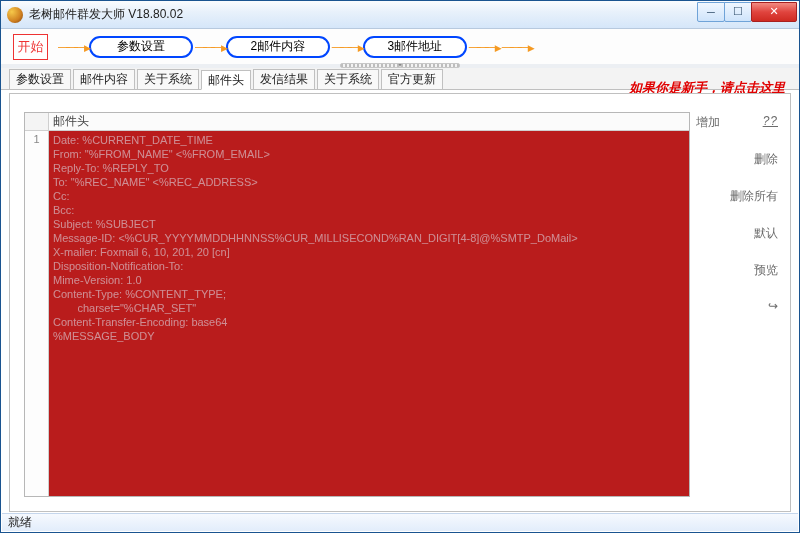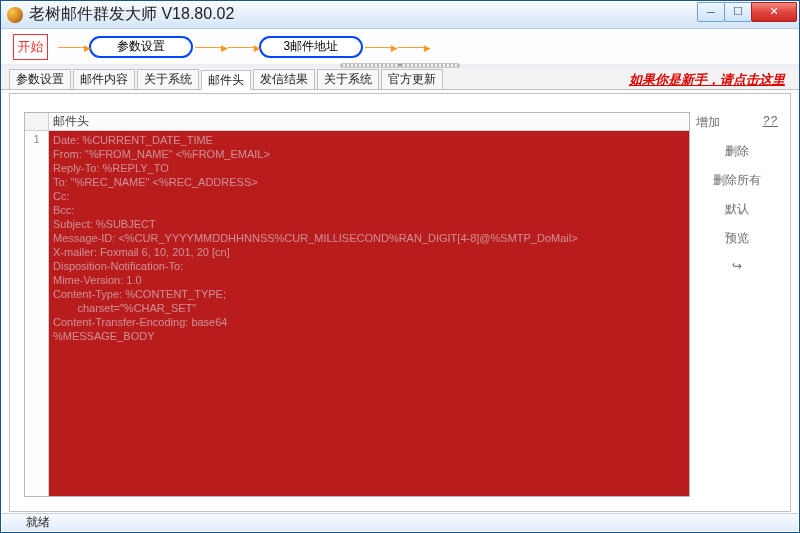--- a/index.html
+++ b/index.html
@@ -1,49 +1,49 @@
 <!DOCTYPE html>
 <html><head>
 <meta charset="utf-8">
 <style>
 * { margin:0; padding:0; box-sizing:border-box; font-family:"Microsoft YaHei","SimSun",Arial,sans-serif; }
 body { width:800px; height:533px; background:#357EC7; overflow:hidden; }
 .windowframe { width:800px; height:533px; border:1px solid #1a5490; background:#fff; position:relative; }
 .titlebar { height:28px; background:linear-gradient(#fafcfe,#e8f1fb 40%,#d5e6f9); display:flex; align-items:center; padding:0 0 0 6px; border-bottom:1px solid #b7c9de; }
 .titlebar .appicon { width:16px; height:16px; background:radial-gradient(circle at 30% 30%,#f6c94a,#d08020 60%,#7a3e0d); border-radius:50%; margin-right:6px; }
-.titlebar .title { font-size:16px; color:#222; flex:1; }
+.titlebar .title { font-size:12px; color:#222; flex:1; }
 .wbtns { display:flex; height:20px; margin-top:-6px; margin-right:2px; }
 .wbtn { width:28px; height:20px; border:1px solid #6fa3d8; margin-left:-1px; background:linear-gradient(#f0f7ff,#cfe4fb); display:flex; align-items:center; justify-content:center; font-size:11px; color:#33506c; border-bottom-left-radius:2px; border-bottom-right-radius:2px;}
 .wbtn.close { width:46px; background:linear-gradient(#f28b82,#e0443e 50%,#cf2a22); color:#fff; border-color:#a82020;}
 .stepbar { height:35px; background:#fdfdfd; display:flex; align-items:center; padding:0 12px; }
 .startbtn { width:35px; height:26px; border:1px solid #e33; color:#e33; background:#fff; display:flex; align-items:center; justify-content:center; font-size:13px; margin-right:8px; }
 .stepbox { width:104px; height:22px; border:2px solid #0046ff; border-radius:11px; display:flex; align-items:center; justify-content:center; font-size:12px; color:#000; background:#fff;}
 .arrow { flex:0 0 auto; margin:0 2px; color:#f59a23; font-size:12px; letter-spacing:-4px; position:relative; }
 .arrow::after { content:"▶"; font-size:9px; color:#f59a23; margin-left:2px; }
 .sep { height:4px; background:#eceff3; position:relative; }
 .sep .grip { position:absolute; left:50%; top:-1px; transform:translateX(-50%); width:120px; height:5px; border:1px solid #c7c7c7; border-radius:2px; background:repeating-linear-gradient(90deg,#bdbdbd 0 2px,#f3f3f3 2px 4px); font-size:6px; color:#888; text-align:center; line-height:3px; }
 .tabstrip { height:22px; background:#f3f3f3; display:flex; align-items:flex-end; padding-left:8px; border-bottom:1px solid #bfbfbf; position:relative; }
 .tab { height:20px; padding:0 6px; font-size:12px; border:1px solid #c0c0c0; border-bottom:none; background:#f8f8f8; margin-right:2px; display:flex; align-items:center; color:#222; }
 .tab.active { background:#fff; position:relative; top:1px; border-bottom:1px solid #fff; }
-.helplink { position:absolute; right:14px; top:3px; font-size:13px; color:#e00000; font-style:italic; font-weight:bold; text-decoration:underline; }
+.helplink { position:absolute; right:14px; top:11px; font-size:13px; color:#e00000; font-style:italic; font-weight:bold; text-decoration:underline; }
 .contentarea { position:absolute; top:92px; left:8px; right:8px; bottom:20px; background:#fff; border:1px solid #c0c0c0; }
 .innerpane { position:absolute; top:18px; left:14px; right:100px; bottom:14px; border:1px solid #b7b7b7; background:#fff; display:flex; flex-direction:column; }
 .headerrow { height:18px; display:flex; }
 .gutterhead { width:24px; border-right:1px solid #cfcfcf; border-bottom:1px solid #cfcfcf; background:#f4f4f4; }
 .coltitle { flex:1; font-size:12px; padding-left:4px; border-bottom:1px solid #cfcfcf; background:#fbfbfb; color:#444; }
 .editorrow { flex:1; display:flex; }
 .gutter { width:24px; border-right:1px solid #cfcfcf; font-size:11px; color:#888; text-align:center; padding-top:2px; background:#fdfdfd;}
 .editor { flex:1; background:#b91c1c; color:#e0eaf5; font-family:Consolas,monospace; font-size:11px; line-height:14px; padding:2px 4px; white-space:pre; overflow:hidden; }
 .editor span { display:block; opacity:.55; }
-.sidebtns { position:absolute; top:20px; right:12px; width:82px; display:flex; flex-direction:column; align-items:center; gap:12px; }
+.sidebtns { position:absolute; top:20px; right:12px; width:82px; display:flex; flex-direction:column; align-items:flex-end; gap:20px; }
 .sidebtns a { font-size:12px; color:#6b6b6b; text-align:right; }
 .sidebtns a.qmark { font-style:italic; text-decoration:underline; letter-spacing:1px; }
 .sidebtns .row1 { display:flex; width:100%; justify-content:space-between; }
 .exporticon { font-size:14px; color:#b9b9b9; }
-.statusbar { position:absolute; left:1px; right:1px; bottom:1px; height:18px; background:linear-gradient(#f6f9fe,#e2edfb); border-top:1px solid #c5d6ec; font-size:12px; color:#222; padding-left:24px; line-height:17px; }
+.statusbar { position:absolute; left:1px; right:1px; bottom:1px; height:18px; background:linear-gradient(#f6f9fe,#e2edfb); border-top:1px solid #c5d6ec; font-size:12px; color:#222; padding-left:6px; line-height:17px; }
 </style>
 </head>
 <body>
 
 <div class="windowframe">
 
   <div class="titlebar">
     <div class="appicon"></div>
     <div class="title">老树邮件群发大师 V18.80.02</div>
     <div class="wbtns">
@@ -51,20 +51,21 @@
       <div class="wbtn">☐</div>
       <div class="wbtn close">✕</div>
     </div>
   </div>
 
   <div class="stepbar">
     <div class="startbtn">开始</div>
     <div class="arrow">———</div>
     <div class="stepbox">参数设置</div>
     <div class="arrow">———</div>
+    <div class="stepbox">2邮件内容</div>
     <div class="arrow">———</div>
     <div class="stepbox">3邮件地址</div>
     <div class="arrow">———</div>
     <div class="arrow">———</div>
   </div>
 
   <div class="sep">
     <div class="grip">▾</div>
   </div>
 

